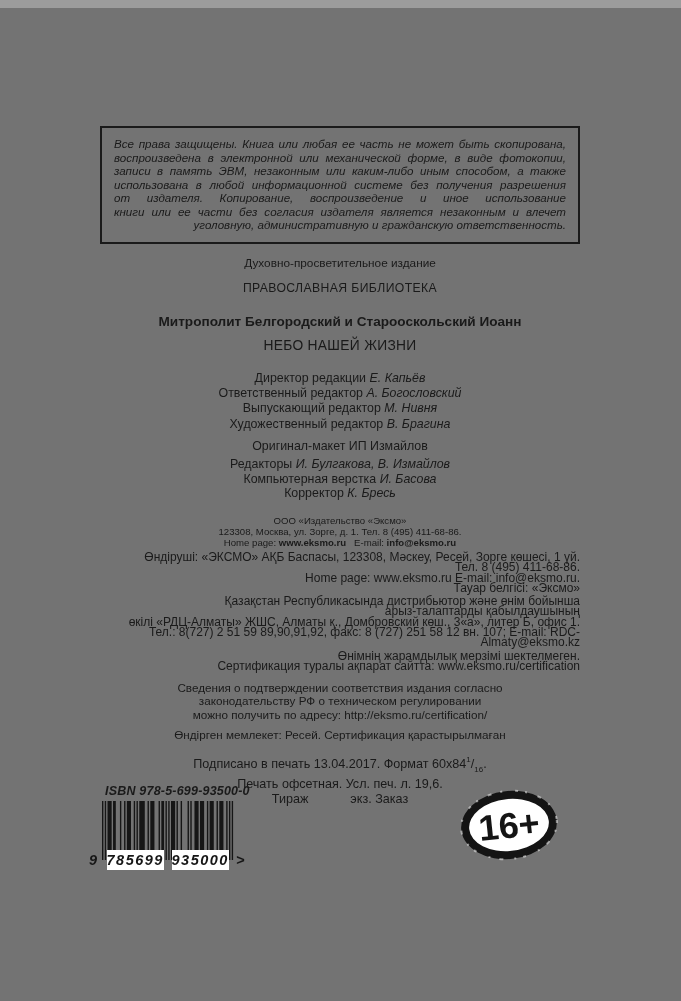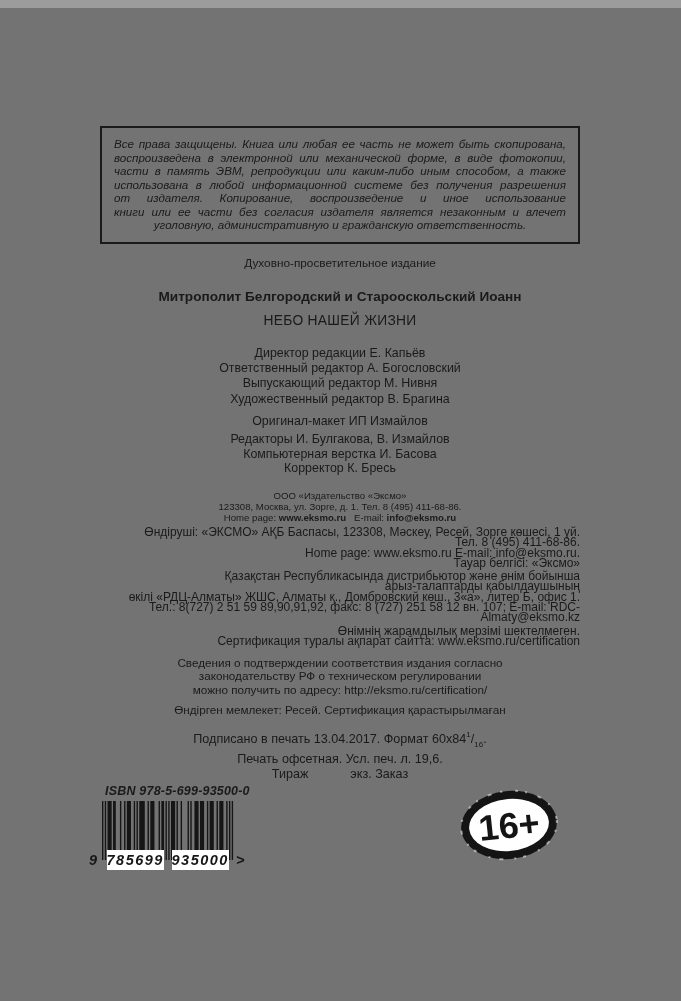--- a/index.html
+++ b/index.html
@@ -8,29 +8,29 @@
     background:#737373;overflow:hidden;color:#1a1a1a;
     font-family:"Liberation Sans","DejaVu Sans",sans-serif;
     border-right:4px solid #15803d;border-bottom:1px solid #dcdcdc;
   }
   .col{position:absolute;left:100px;top:118px;width:480px;text-align:center;}
   .legal-box{
     box-sizing:border-box;width:480px;border:2px solid #1a1a1a;
     padding:9px 12px 10px;font-style:italic;font-size:11.6px;line-height:13.5px;
   }
   .legal-box .jline{text-align:justify;text-align-last:justify;}
-  .legal-box .cline{text-align:center;}
+  .legal-box .cline{text-align:right;}
   .edition{margin-top:12px;font-size:11.8px;}
   .series{margin-top:11px;font-size:12.2px;letter-spacing:.4px;}
   .author{margin-top:19px;font-size:13.6px;font-weight:bold;}
   .title{margin-top:9px;font-size:13.8px;font-weight:normal;letter-spacing:.3px;}
   .staff1{margin-top:18px;font-size:12.4px;line-height:15.4px;}
   .makeup{margin-top:7px;font-size:12.4px;}
   .staff2{margin-top:4px;font-size:12.4px;line-height:14.6px;}
-  .it{}
+  .it{font-style:italic;}
   .pub-ru{margin-top:14px;font-size:9.6px;line-height:11px;}
   .pub-kz{margin-top:4px;font-size:12px;line-height:10.3px;text-align:right;}
   .pub-kz .gap{margin-top:3px;}
   .b{font-weight:bold;}
   .pre{white-space:pre;}
   .cert{margin-top:10px;font-size:11.7px;line-height:13.2px;}
   .origin{margin-top:7px;font-size:11.7px;}
   .print{margin-top:11px;font-size:12.6px;line-height:15.2px;}
   .print sup{font-size:8px;vertical-align:6px;}
   .print sub{font-size:8px;vertical-align:-4px;}
@@ -48,28 +48,29 @@
 </head>
 <body>
 
 <div class="page">
 
   <div class="col">
 
     <div class="legal-box">
       <div class="jline">Все права защищены. Книга или любая ее часть не может быть скопирована,</div>
       <div class="jline">воспроизведена в электронной или механической форме, в виде фотокопии,</div>
-      <div class="jline">части в память ЭВМ, репродукции или каким-либо иным способом, а также</div>
+      <div class="jline">записи в память ЭВМ, незаконным или каким-либо иным способом, а также</div>
       <div class="jline">использована в любой информационной системе без получения разрешения</div>
       <div class="jline">от издателя. Копирование, воспроизведение и иное использование</div>
       <div class="jline">книги или ее части без согласия издателя является незаконным и влечет</div>
       <div class="cline">уголовную, административную и гражданскую ответственность.</div>
     </div>
 
     <div class="edition">Духовно-просветительное издание</div>
+    <div class="series">ПРАВОСЛАВНАЯ БИБЛИОТЕКА</div>
 
     <div class="author">Митрополит Белгородский и Старооскольский Иоанн</div>
     <div class="title">НЕБО НАШЕЙ ЖИЗНИ</div>
 
     <div class="staff1">
       <div><span>Директор редакции</span> <span class="it">Е. Капьёв</span></div>
       <div><span>Ответственный редактор</span> <span class="it">А. Богословский</span></div>
       <div><span>Выпускающий редактор</span> <span class="it">М. Нивня</span></div>
       <div><span>Художественный редактор</span> <span class="it">В. Брагина</span></div>
     </div>

